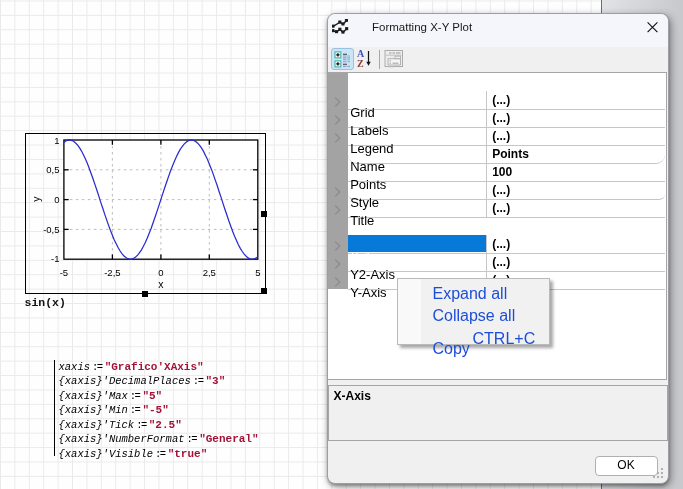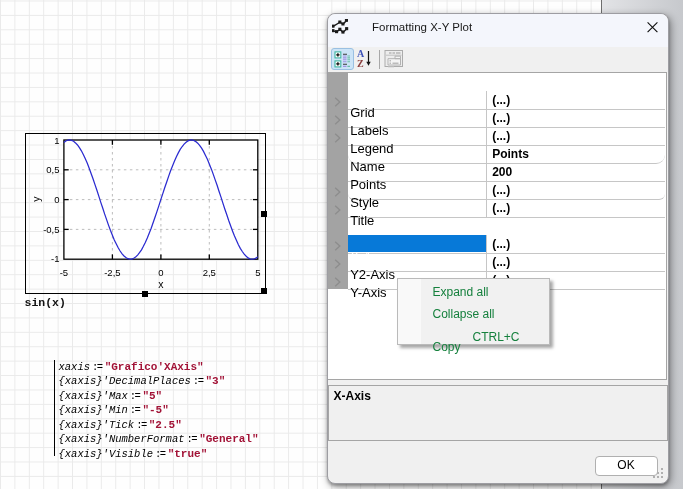--- a/index.html
+++ b/index.html
@@ -49,21 +49,21 @@
 
 .desc{position:absolute;left:0;top:371px;width:338px;height:54.5px;background:#f0f0f0;
   border:1px solid #a5a5a5;}
 .desc b{position:absolute;left:5px;top:3px;font-size:12px;}
 .okbtn{position:absolute;left:267px;top:442.5px;width:61px;height:17.5px;background:#fff;
   border:1px solid #b0b0b0;border-radius:4px;font-size:12px;text-align:center;line-height:17.5px;color:#000;}
 
 .menu{position:absolute;left:396.5px;top:277.5px;width:151px;height:65.5px;background:#f1f1f1;
   border:1px solid #bababa;box-shadow:3px 3px 3px rgba(0,0,0,.35);}
 .menu .gut{position:absolute;left:0;top:0;width:23px;height:100%;background:#f9f9f9;}
-.mitem{position:absolute;left:35px;font-size:12px;color:#15803d;white-space:pre;text-align:right;}
+.mitem{position:absolute;left:35px;font-size:16px;color:#1d4ed8;white-space:pre;text-align:right;}
 </style></head>
 <body>
 <div class="sheet"></div>
 <div class="outside"></div>
 
 <div class="plotbox">
 <svg width="240" height="160" viewBox="0 0 240 160" style="position:absolute;left:0;top:0;">
 
   <g transform="translate(-1.5,-1.5)">
   <rect x="39.4" y="7.5" width="193.9" height="119.2" fill="#ffffff" stroke="none"></rect>
@@ -248,21 +248,21 @@
         <div class="pval">(...)</div>
       </div>
     <div class="prow" style="top:72px;border-radius:9px;">
         <div class="pdiv"></div>
         <div class="pname">Name</div>
         <div class="pval">Points</div>
       </div>
     <div class="prow" style="top:90px;">
         <div class="pdiv"></div>
         <div class="pname">Points</div>
-        <div class="pval">200</div>
+        <div class="pval">100</div>
       </div>
     <div class="prow" style="top:108px;border-radius:6px;">
         <div class="pdiv"></div>
         <div class="pname">Style</div>
         <div class="pval">(...)</div>
       </div>
     <div class="prow" style="top:126px;">
         <div class="pdiv"></div>
         <div class="pname">Title</div>
         <div class="pval">(...)</div>

